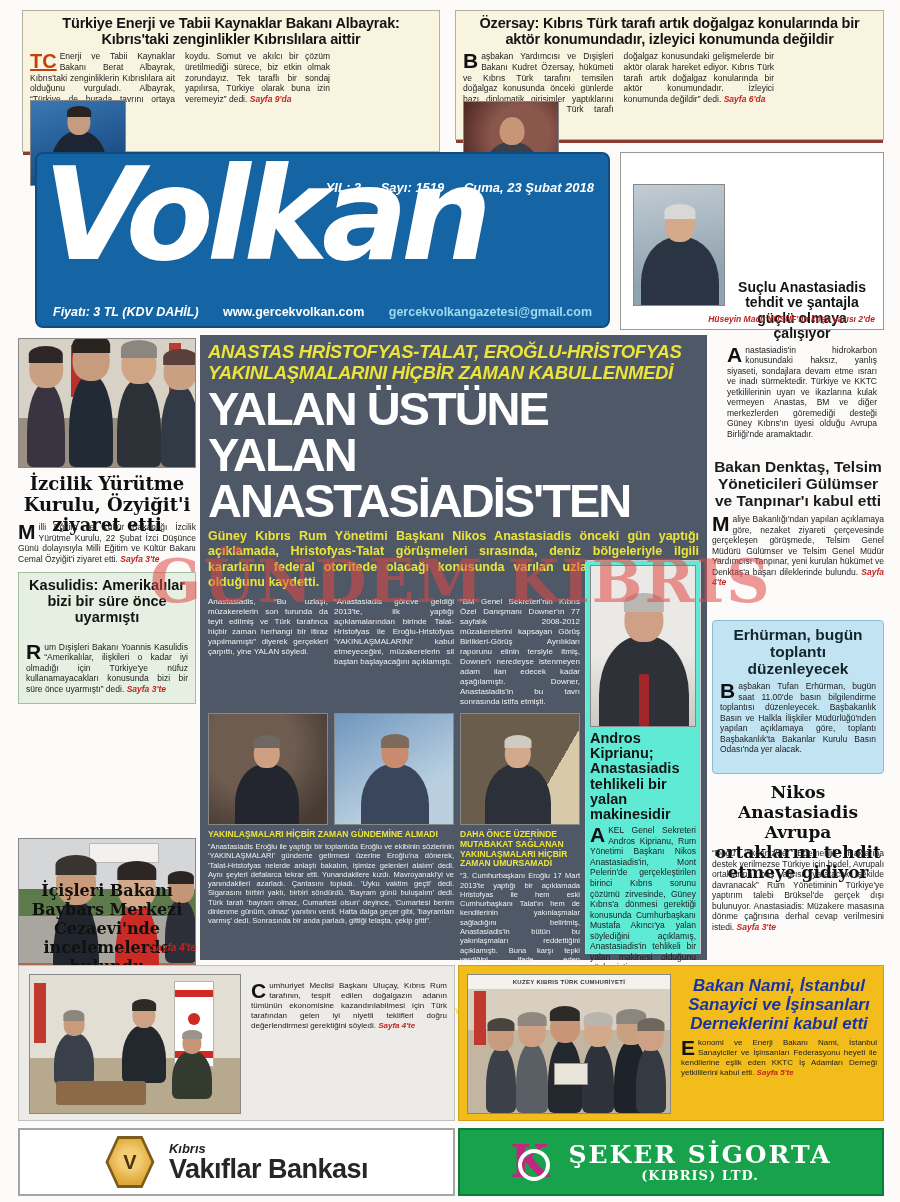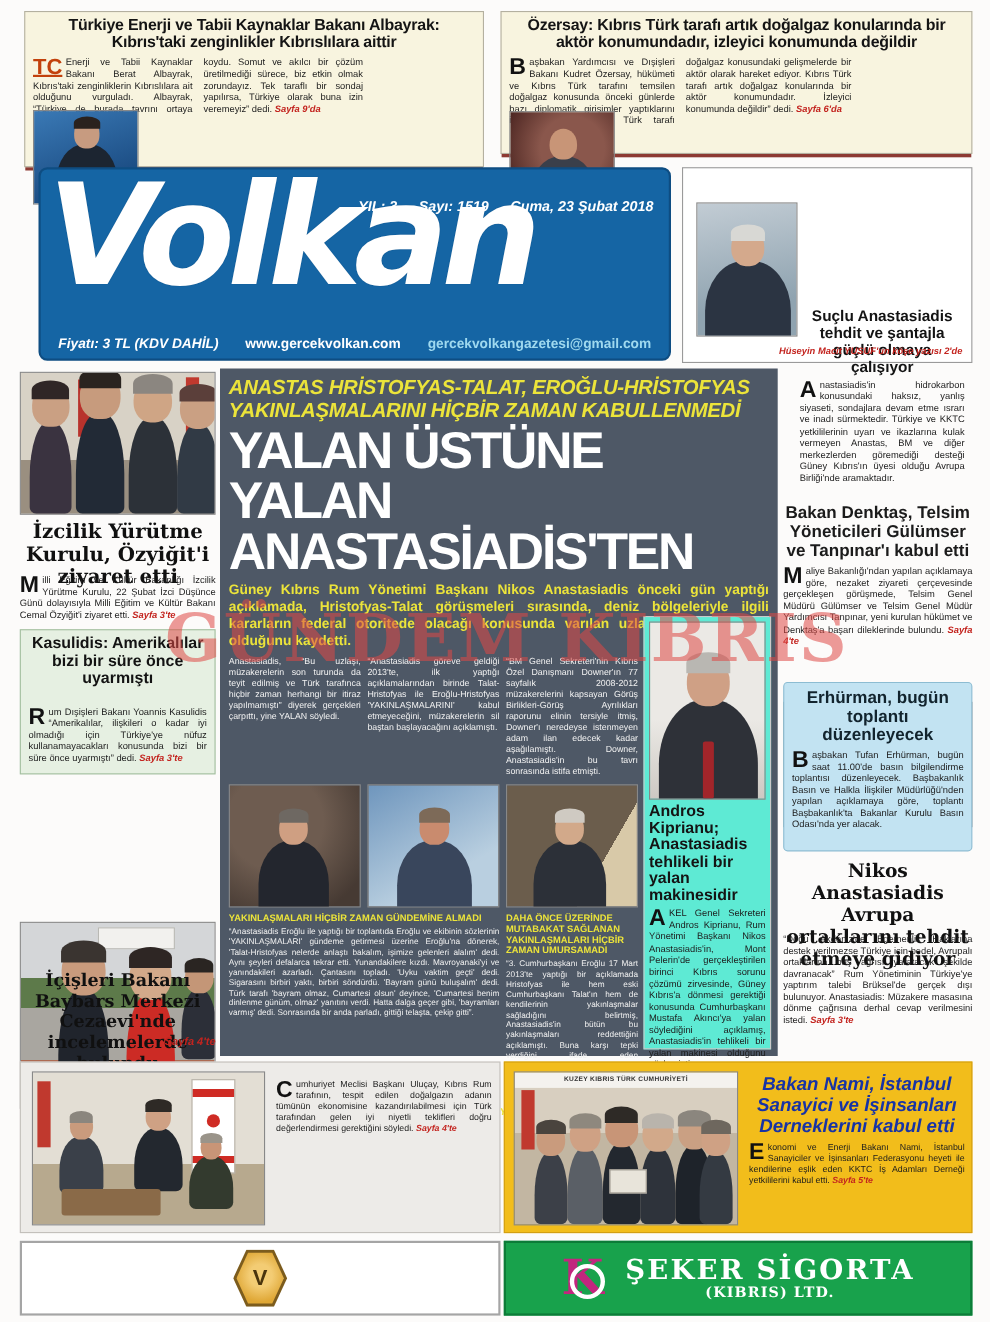--- a/index.html
+++ b/index.html
@@ -293,20 +293,24 @@
         <span class="dc">E</span><span>konomi ve Enerji Bakanı Nami, İstanbul Sanayiciler ve İşinsanları Federasyonu heyeti ile kendilerine eşlik eden KKTC İş Adamları Derneği yetkililerini kabul etti.</span>
         <span class="pref">Sayfa 5'te</span>
       </div>
     </div>
   </section>
 
   <section class="abs ad-vakif" style="left:18px;top:1128px;width:437px;height:68px;">
     <div class="hexwrap">
       <div class="hexin">V</div>
     </div>
+    <div class="vk-lines">
+      <div class="vk1">Kıbrıs</div>
+      <div class="vk2">Vakıflar Bankası</div>
+    </div>
   </section>
 
   <section class="abs ad-seker" style="left:458px;top:1128px;width:426px;height:68px;">
     <div class="sk-k">
       <div class="kletter">K</div>
     </div>
     <div class="sk-lines">
       <div class="sk1">ŞEKER SİGORTA</div>
       <div class="sk2">(KIBRIS) LTD.</div>
     </div>

